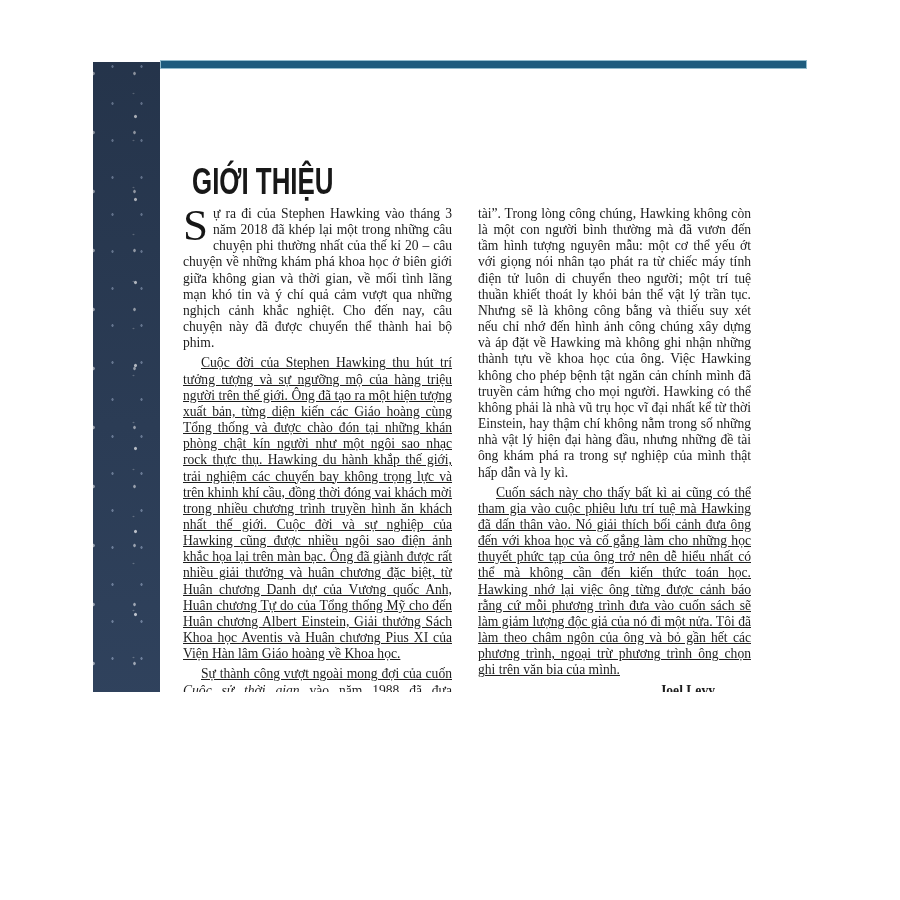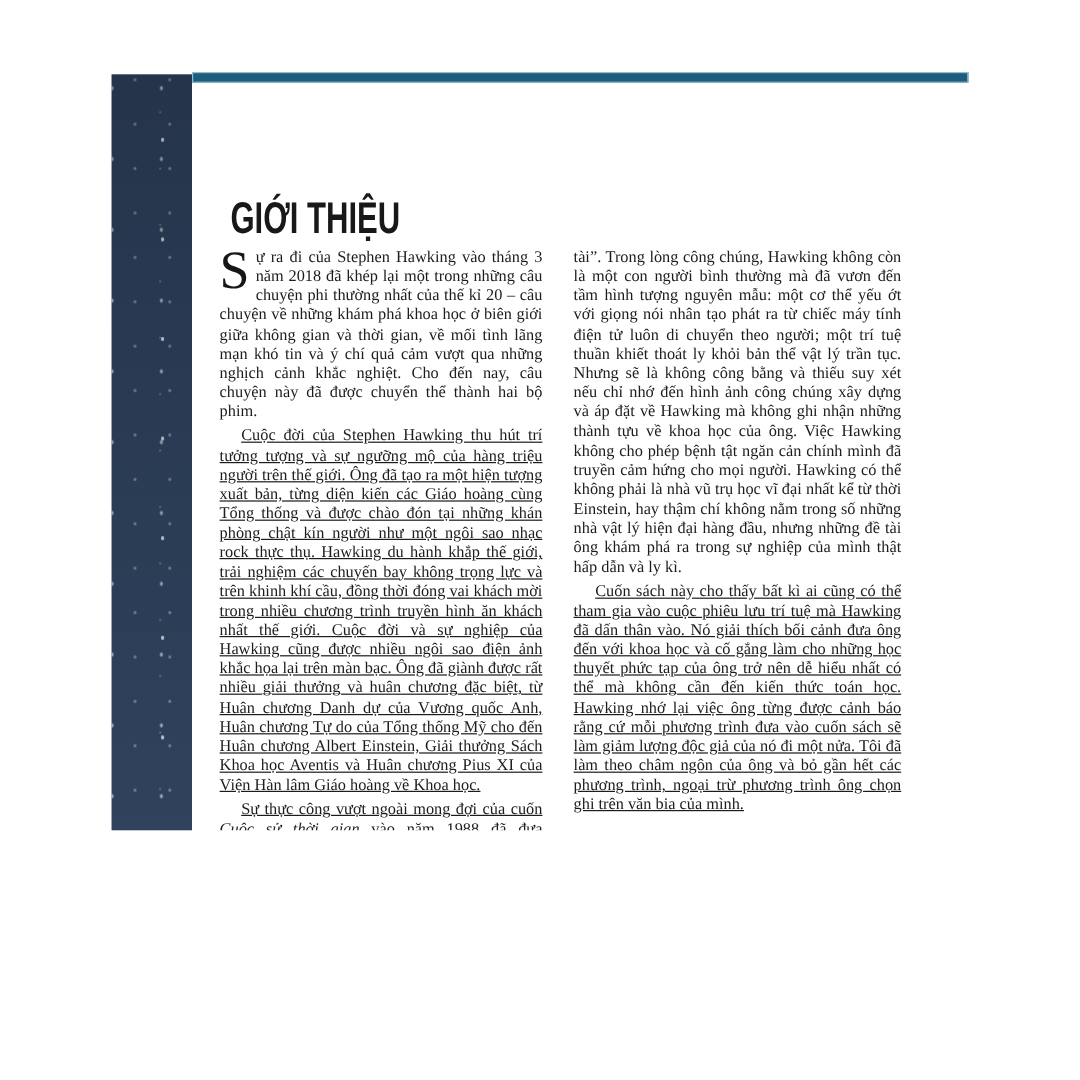--- a/index.html
+++ b/index.html
@@ -57,26 +57,27 @@
 
   <div class="star-strip"></div>
 
   <div class="top-bar"></div>
 
   <h1 class="title">GIỚI THIỆU</h1>
 
   <div class="col col-left">
     <p><span class="dropcap">S</span><span>ự ra đi của Stephen Hawking vào tháng 3 năm 2018 đã khép lại một trong những câu chuyện phi thường nhất của thế kỉ 20 – câu chuyện về những khám phá khoa học ở biên giới giữa không gian và thời gian, về mối tình lãng mạn khó tin và ý chí quả cảm vượt qua những nghịch cảnh khắc nghiệt. Cho đến nay, câu chuyện này đã được chuyển thể thành hai bộ phim.</span></p>
     <p class="indent">Cuộc đời của Stephen Hawking thu hút trí tưởng tượng và sự ngưỡng mộ của hàng triệu người trên thế giới. Ông đã tạo ra một hiện tượng xuất bản, từng diện kiến các Giáo hoàng cùng Tổng thống và được chào đón tại những khán phòng chật kín người như một ngôi sao nhạc rock thực thụ. Hawking du hành khắp thế giới, trải nghiệm các chuyến bay không trọng lực và trên khinh khí cầu, đồng thời đóng vai khách mời trong nhiều chương trình truyền hình ăn khách nhất thế giới. Cuộc đời và sự nghiệp của Hawking cũng được nhiều ngôi sao điện ảnh khắc họa lại trên màn bạc. Ông đã giành được rất nhiều giải thưởng và huân chương đặc biệt, từ Huân chương Danh dự của Vương quốc Anh, Huân chương Tự do của Tổng thống Mỹ cho đến Huân chương Albert Einstein, Giải thưởng Sách Khoa học Aventis và Huân chương Pius XI của Viện Hàn lâm Giáo hoàng về Khoa học.</p>
-    <p class="indent"><span>Sự thực công vượt ngoài mong đợi của cuốn </span><span class="italic">Cuộc sử thời gian</span><span> vào năm 1988 đã đưa Hawking trở thành biểu tượng trí tuệ đương thời. Trong một kỉ nguyên đang phức tạp hóa mọi thứ, ông đã đưa đến cho giới truyền thông và công chúng một cách hiểu ngắn gọn về những khái niệm phức tạp và khó hiểu như “khoa học” và “thiên</span></p>
+    <p class="indent"><span>Sự thành công vượt ngoài mong đợi của cuốn </span><span class="italic">Cuộc sử thời gian</span><span> vào năm 1988 đã đưa Hawking trở thành biểu tượng trí tuệ đương thời. Trong một kỉ nguyên đang phức tạp hóa mọi thứ, ông đã đưa đến cho giới truyền thông và công chúng một cách hiểu ngắn gọn về những khái niệm phức tạp và khó hiểu như “khoa học” và “thiên</span></p>
   </div>
 
   <div class="col col-right">
     <p>tài”. Trong lòng công chúng, Hawking không còn là một con người bình thường mà đã vươn đến tầm hình tượng nguyên mẫu: một cơ thể yếu ớt với giọng nói nhân tạo phát ra từ chiếc máy tính điện tử luôn di chuyển theo người; một trí tuệ thuần khiết thoát ly khỏi bản thể vật lý trần tục. Nhưng sẽ là không công bằng và thiếu suy xét nếu chỉ nhớ đến hình ảnh công chúng xây dựng và áp đặt về Hawking mà không ghi nhận những thành tựu về khoa học của ông. Việc Hawking không cho phép bệnh tật ngăn cản chính mình đã truyền cảm hứng cho mọi người. Hawking có thể không phải là nhà vũ trụ học vĩ đại nhất kể từ thời Einstein, hay thậm chí không nằm trong số những nhà vật lý hiện đại hàng đầu, nhưng những đề tài ông khám phá ra trong sự nghiệp của mình thật hấp dẫn và ly kì.</p>
     <p class="indent">Cuốn sách này cho thấy bất kì ai cũng có thể tham gia vào cuộc phiêu lưu trí tuệ mà Hawking đã dấn thân vào. Nó giải thích bối cảnh đưa ông đến với khoa học và cố gắng làm cho những học thuyết phức tạp của ông trở nên dễ hiểu nhất có thể mà không cần đến kiến thức toán học. Hawking nhớ lại việc ông từng được cảnh báo rằng cứ mỗi phương trình đưa vào cuốn sách sẽ làm giảm lượng độc giả của nó đi một nửa. Tôi đã làm theo châm ngôn của ông và bỏ gần hết các phương trình, ngoại trừ phương trình ông chọn ghi trên văn bia của mình.</p>
+    <p class="signature">Joel Levy</p>
   </div>
 
   <div class="footer">
     <div class="page-num-circle">
         <span>6</span>
       </div>
     <div class="book-title">STEPHEN HAWKING</div>
   </div>
 
 </div>

